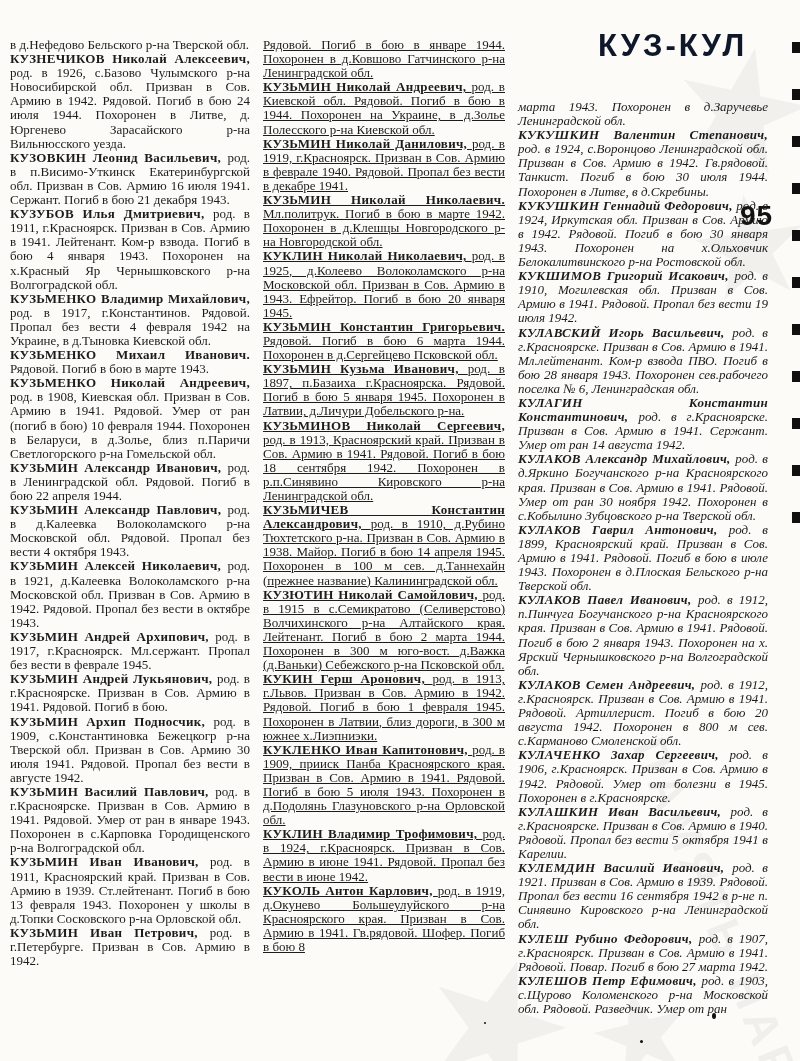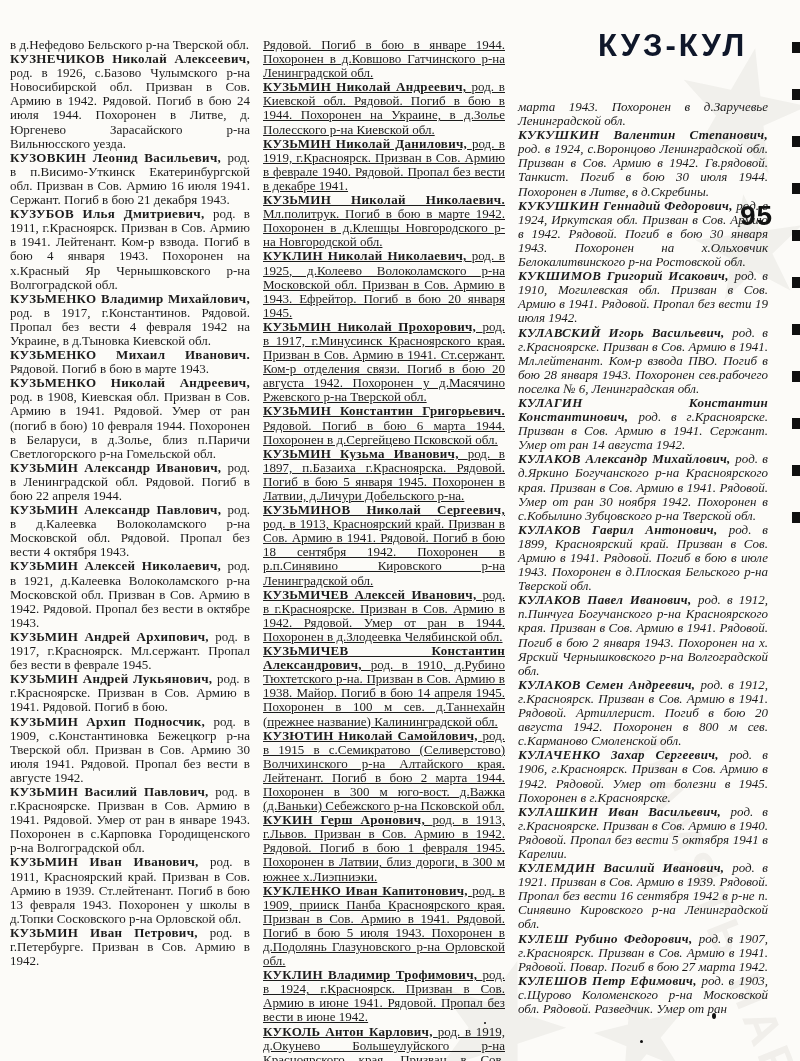--- a/index.html
+++ b/index.html
@@ -93,25 +93,23 @@
         <p class="entry"><b class="nm">КУЗЬМИН Василий Павлович, </b><span>род. в г.Красноярске. Призван в Сов. Армию в 1941. Рядовой. Умер от ран в январе 1943. Похоронен в с.Карповка Городищенского р-на Волгоградской обл.</span></p>
         <p class="entry"><b class="nm">КУЗЬМИН Иван Иванович, </b><span>род. в 1911, Красноярский край. Призван в Сов. Армию в 1939. Ст.лейтенант. Погиб в бою 13 февраля 1943. Похоронен у школы в д.Топки Сосковского р-на Орловской обл.</span></p>
         <p class="entry"><b class="nm">КУЗЬМИН Иван Петрович, </b><span>род. в г.Петербурге. Призван в Сов. Армию в 1942.</span></p>
       </div>
       <div class="col">
         <p class="entry"><span>Рядовой. Погиб в бою в январе 1944. Похоронен в д.Ковшово Гатчинского р-на Ленинградской обл.</span></p>
         <p class="entry"><b class="nm">КУЗЬМИН Николай Андреевич, </b><span>род. в Киевской обл. Рядовой. Погиб в бою в 1944. Похоронен на Украине, в д.Золье Полесского р-на Киевской обл.</span></p>
         <p class="entry"><b class="nm">КУЗЬМИН Николай Данилович, </b><span>род. в 1919, г.Красноярск. Призван в Сов. Армию в феврале 1940. Рядовой. Пропал без вести в декабре 1941.</span></p>
         <p class="entry"><b class="nm">КУЗЬМИН Николай Николаевич. </b><span>Мл.политрук. Погиб в бою в марте 1942. Похоронен в д.Клешцы Новгородского р-на Новгородской обл.</span></p>
         <p class="entry"><b class="nm">КУКЛИН Николай Николаевич, </b><span>род. в 1925, д.Колеево Волоколамского р-на Московской обл. Призван в Сов. Армию в 1943. Ефрейтор. Погиб в бою 20 января 1945.</span></p>
-        <p class="entry"><b class="nm">КУЗЬМИН Николай Прохорович, </b><span>род. в 1917, г.Минусинск Красноярского края. Призван в Сов. Армию в 1941. Ст.сержант. Ком-р отделения связи. Погиб в бою 20 августа 1942. Похоронен у д.Масячино Ржевского р-на Тверской обл.</span></p>
         <p class="entry"><b class="nm">КУЗЬМИН Константин Григорьевич. </b><span>Рядовой. Погиб в бою 6 марта 1944. Похоронен в д.Сергейцево Псковской обл.</span></p>
         <p class="entry"><b class="nm">КУЗЬМИН Кузьма Иванович, </b><span>род. в 1897, п.Базаиха г.Красноярска. Рядовой. Погиб в бою 5 января 1945. Похоронен в Латвии, д.Личури Добельского р-на.</span></p>
         <p class="entry"><b class="nm">КУЗЬМИНОВ Николай Сергеевич, </b><span>род. в 1913, Красноярский край. Призван в Сов. Армию в 1941. Рядовой. Погиб в бою 18 сентября 1942. Похоронен в р.п.Синявино Кировского р-на Ленинградской обл.</span></p>
-        <p class="entry"><b class="nm">КУЗЬМИЧЕВ Алексей Иванович, </b><span>род. в г.Красноярске. Призван в Сов. Армию в 1942. Рядовой. Умер от ран в 1944. Похоронен в д.Злодеевка Челябинской обл.</span></p>
         <p class="entry"><b class="nm">КУЗЬМИЧЕВ Константин Александрович, </b><span>род. в 1910, д.Рубино Тюхтетского р-на. Призван в Сов. Армию в 1938. Майор. Погиб в бою 14 апреля 1945. Похоронен в 100 м сев. д.Таннехайн (прежнее название) Калининградской обл.</span></p>
         <p class="entry"><b class="nm">КУЗЮТИН Николай Самойлович, </b><span>род. в 1915 в с.Семикратово (Селиверстово) Волчихинского р-на Алтайского края. Лейтенант. Погиб в бою 2 марта 1944. Похоронен в 300 м юго-вост. д.Важка (д.Ваньки) Себежского р-на Псковской обл.</span></p>
         <p class="entry"><b class="nm">КУКИН Герш Аронович, </b><span>род. в 1913, г.Львов. Призван в Сов. Армию в 1942. Рядовой. Погиб в бою 1 февраля 1945. Похоронен в Латвии, близ дороги, в 300 м южнее х.Лиэпниэки.</span></p>
         <p class="entry"><b class="nm">КУКЛЕНКО Иван Капитонович, </b><span>род. в 1909, прииск Панба Красноярского края. Призван в Сов. Армию в 1941. Рядовой. Погиб в бою 5 июля 1943. Похоронен в д.Подолянь Глазуновского р-на Орловской обл.</span></p>
         <p class="entry"><b class="nm">КУКЛИН Владимир Трофимович, </b><span>род. в 1924, г.Красноярск. Призван в Сов. Армию в июне 1941. Рядовой. Пропал без вести в июне 1942.</span></p>
         <p class="entry"><b class="nm">КУКОЛЬ Антон Карлович, </b><span>род. в 1919, д.Окунево Большеулуйского р-на Красноярского края. Призван в Сов. Армию в 1941. Гв.рядовой. Шофер. Погиб в бою 8</span></p>
       </div>
       <div class="col">
         <p class="entry"><span>марта 1943. Похоронен в д.Заручевье Ленинградской обл.</span></p>
         <p class="entry"><b class="nm">КУКУШКИН Валентин Степанович, </b><span>род. в 1924, с.Воронцово Ленинградской обл. Призван в Сов. Армию в 1942. Гв.рядовой. Танкист. Погиб в бою 30 июля 1944. Похоронен в Литве, в д.Скребины.</span></p>

